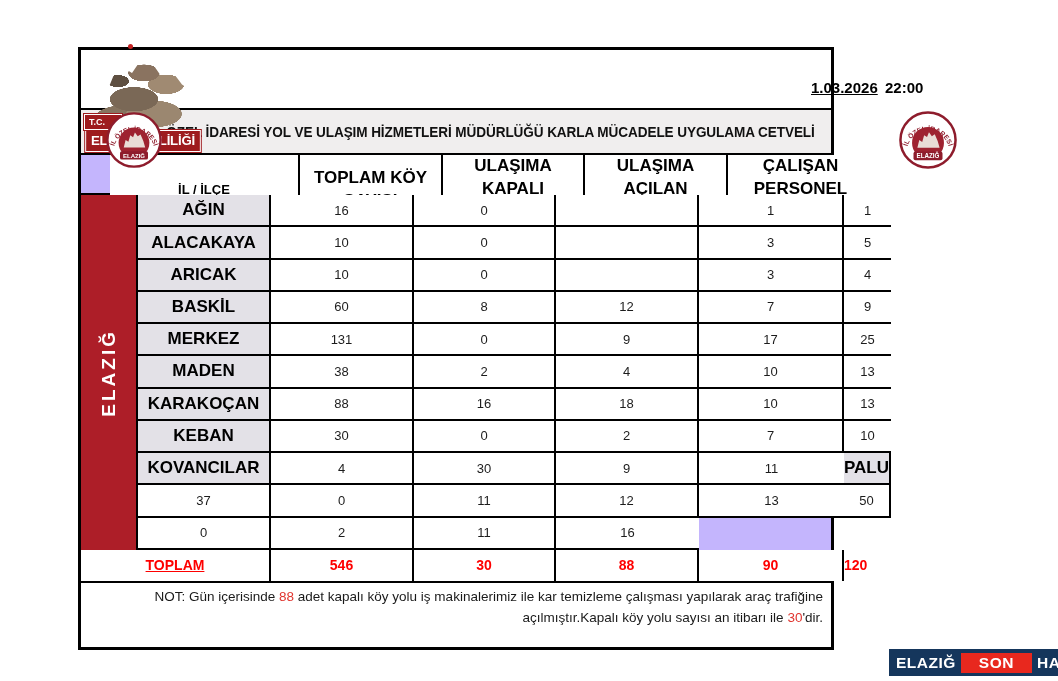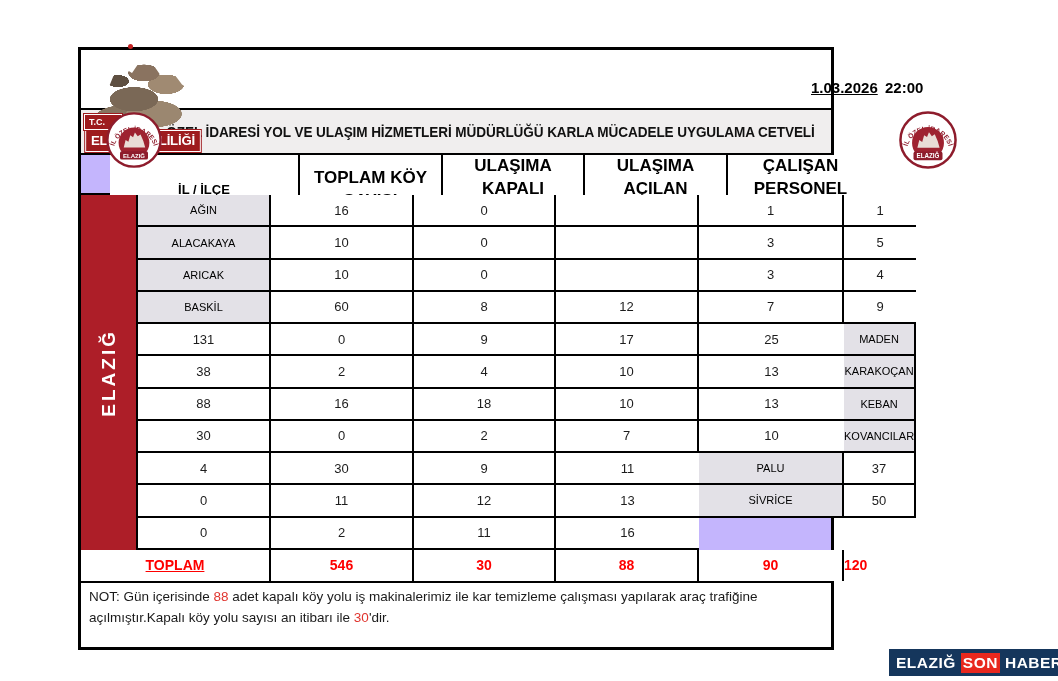--- a/index.html
+++ b/index.html
@@ -20,32 +20,32 @@
   
   .header-grid { height:40px; border-bottom:2px solid #000; display:grid; grid-template-columns:190px 143px 142px 143px 145px 1fr;padding-left:29px; }
   .hcell { border-right:2px solid #000; display:flex; align-items:center; justify-content:center; text-align:center; font-weight:bold; font-size:17px; line-height:1.35; white-space:pre-line; color:#000; background:#fff; }
   .hcell:last-child { border-right:none; }
   .hcell.first { font-size:13px; }
 
   
   .data-grid { height:361px; display:grid; grid-template-columns:57px 133px 143px 142px 143px 145px 1fr; grid-auto-rows:1fr; }
   .province-strip { grid-row:1 / span 11; background:var(--dark_red,#AD1E28); border-right:2px solid #000; display:flex; align-items:center; justify-content:center; }
   .province-label { writing-mode:vertical-rl; transform:rotate(180deg); color:#fff; font-weight:bold; font-size:19px; letter-spacing:3px; }
-  .dcell { background:var(--district_bg,#E3E1E7); border-right:2px solid #000; border-bottom:2px solid #000; display:flex; align-items:center; justify-content:center; font-weight:normal; font-size:11px; color:#000; }
+  .dcell { background:var(--district_bg,#E3E1E7); border-right:2px solid #000; border-bottom:2px solid #000; display:flex; align-items:center; justify-content:center; font-weight:bold; font-size:17px; color:#000; }
   .vcell { background:#fff; border-right:2px solid #000; border-bottom:2px solid #000; display:flex; align-items:center; justify-content:center; font-size:13px; color:#1c1c1c; }
   .data-grid > .last-col { border-right:none; }
 
   
   .total-grid { height:34px; border-bottom:2px solid #000; display:grid; grid-template-columns:190px 143px 142px 143px 145px 1fr; }
   .tcell { border-right:2px solid #000; display:flex; align-items:center; justify-content:center; font-weight:bold; font-size:14px; color:var(--total_red,#FE0000); background:#fff; }
   .tcell:last-child { border-right:none; }
   .tcell.label { text-decoration:underline; }
 
   
-  .note-row { flex:1; padding:4px 8px 18px 8px; font-size:13.5px; line-height:1.55; color:#1a1a1a; background:#fff; }
+  .note-row { flex:1; padding:4px 8px 18px 8px; font-size:13.5px; line-height:1.55; color:#1a1a1a; background:#fff;text-align:right; }
   .note-num { color:var(--note_red,#E0352F); }
 
   
   .valilik-logo { position:absolute; left:84px; top:44px; width:118px; height:112px; z-index:6; }
   .castle-img { position:absolute; left:10px; top:6px; width:100px; height:82px;
     background:
       radial-gradient(ellipse 18px 10px at 24% 38%, #5e4f41 60%, transparent 61%),
       radial-gradient(ellipse 26px 14px at 50% 28%, #8a7360 60%, transparent 61%),
       radial-gradient(ellipse 30px 16px at 72% 42%, #a08a72 60%, transparent 61%),
       radial-gradient(ellipse 40px 20px at 40% 60%, #7a6856 60%, transparent 61%),
@@ -57,21 +57,21 @@
   .name-bar { position:absolute; left:0; top:86px; width:118px; background:var(--bar_red,#9E1B1E); color:#fff; font-weight:bold; font-size:13.5px; text-align:center; padding:2px 0 3px 0; border:1px solid #fff; box-shadow:0 0 0 1px var(--bar_red,#9E1B1E); letter-spacing:-0.2px; transform:scaleX(0.98); z-index:1; }
 
   
   .seal { position:absolute; z-index:7; }
   .seal-left { left:106px; top:112px; width:56px; height:56px; }
   .seal-right { left:899px; top:111px; width:58px; height:58px; }
 
   
   .watermark { position:absolute; left:889px; top:649px; height:27px; background:var(--navy,#15365C); display:flex; align-items:center; padding:0 7px; gap:5px; z-index:8; }
   .wm-text { color:#fff; font-weight:bold; font-size:15.5px; letter-spacing:0.5px; }
-  .wm-red { background:var(--wm_red,#E8281E); padding:1px 2px; }
+  .wm-red { background:var(--wm_red,#E8281E); padding:1px 18px; }
 </style>
 </head>
 <body>
 
 <div class="valilik-logo">
   <div class="flag-dot"></div>
   <div class="castle-img"></div>
   <div class="tc-box">T.C.</div>
   <div class="name-bar">ELAZIĞ VALİLİĞİ</div>
 </div>
@@ -148,20 +148,21 @@
     <div class="vcell">3</div>
     <div class="vcell last-col">4</div>
 
     <div class="dcell">BASKİL</div>
     <div class="vcell">60</div>
     <div class="vcell">8</div>
     <div class="vcell">12</div>
     <div class="vcell">7</div>
     <div class="vcell last-col">9</div>
 
+    <div class="dcell">MERKEZ</div>
     <div class="vcell">131</div>
     <div class="vcell">0</div>
     <div class="vcell">9</div>
     <div class="vcell">17</div>
     <div class="vcell last-col">25</div>
 
     <div class="dcell">MADEN</div>
     <div class="vcell">38</div>
     <div class="vcell">2</div>
     <div class="vcell">4</div>
@@ -188,21 +189,20 @@
     <div class="vcell">9</div>
     <div class="vcell last-col">11</div>
 
     <div class="dcell">PALU</div>
     <div class="vcell">37</div>
     <div class="vcell">0</div>
     <div class="vcell">11</div>
     <div class="vcell">12</div>
     <div class="vcell last-col">13</div>
 
-    <div class="dcell">SİVRİCE</div>
     <div class="vcell">50</div>
     <div class="vcell">0</div>
     <div class="vcell">2</div>
     <div class="vcell">11</div>
     <div class="vcell last-col">16</div>
   </div>
 
   <div class="total-grid">
     <div class="tcell label">TOPLAM</div>
     <div class="tcell">546</div>

